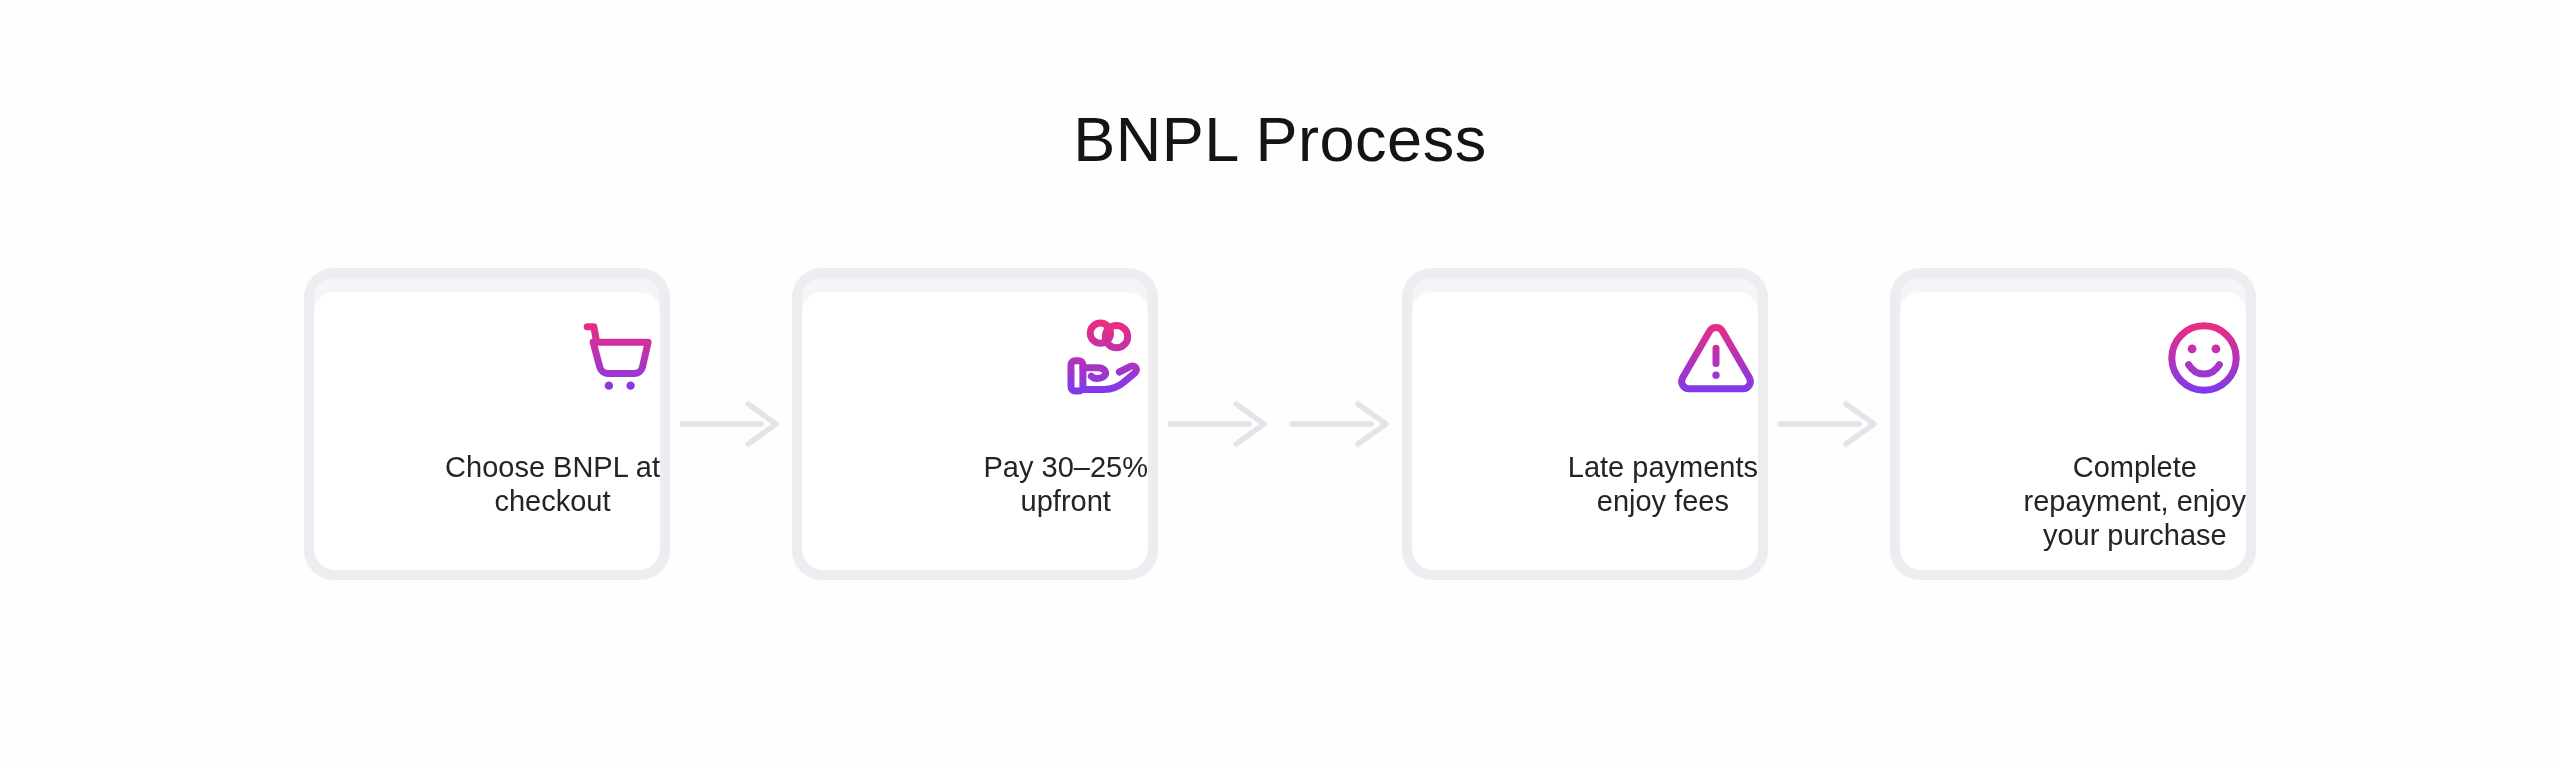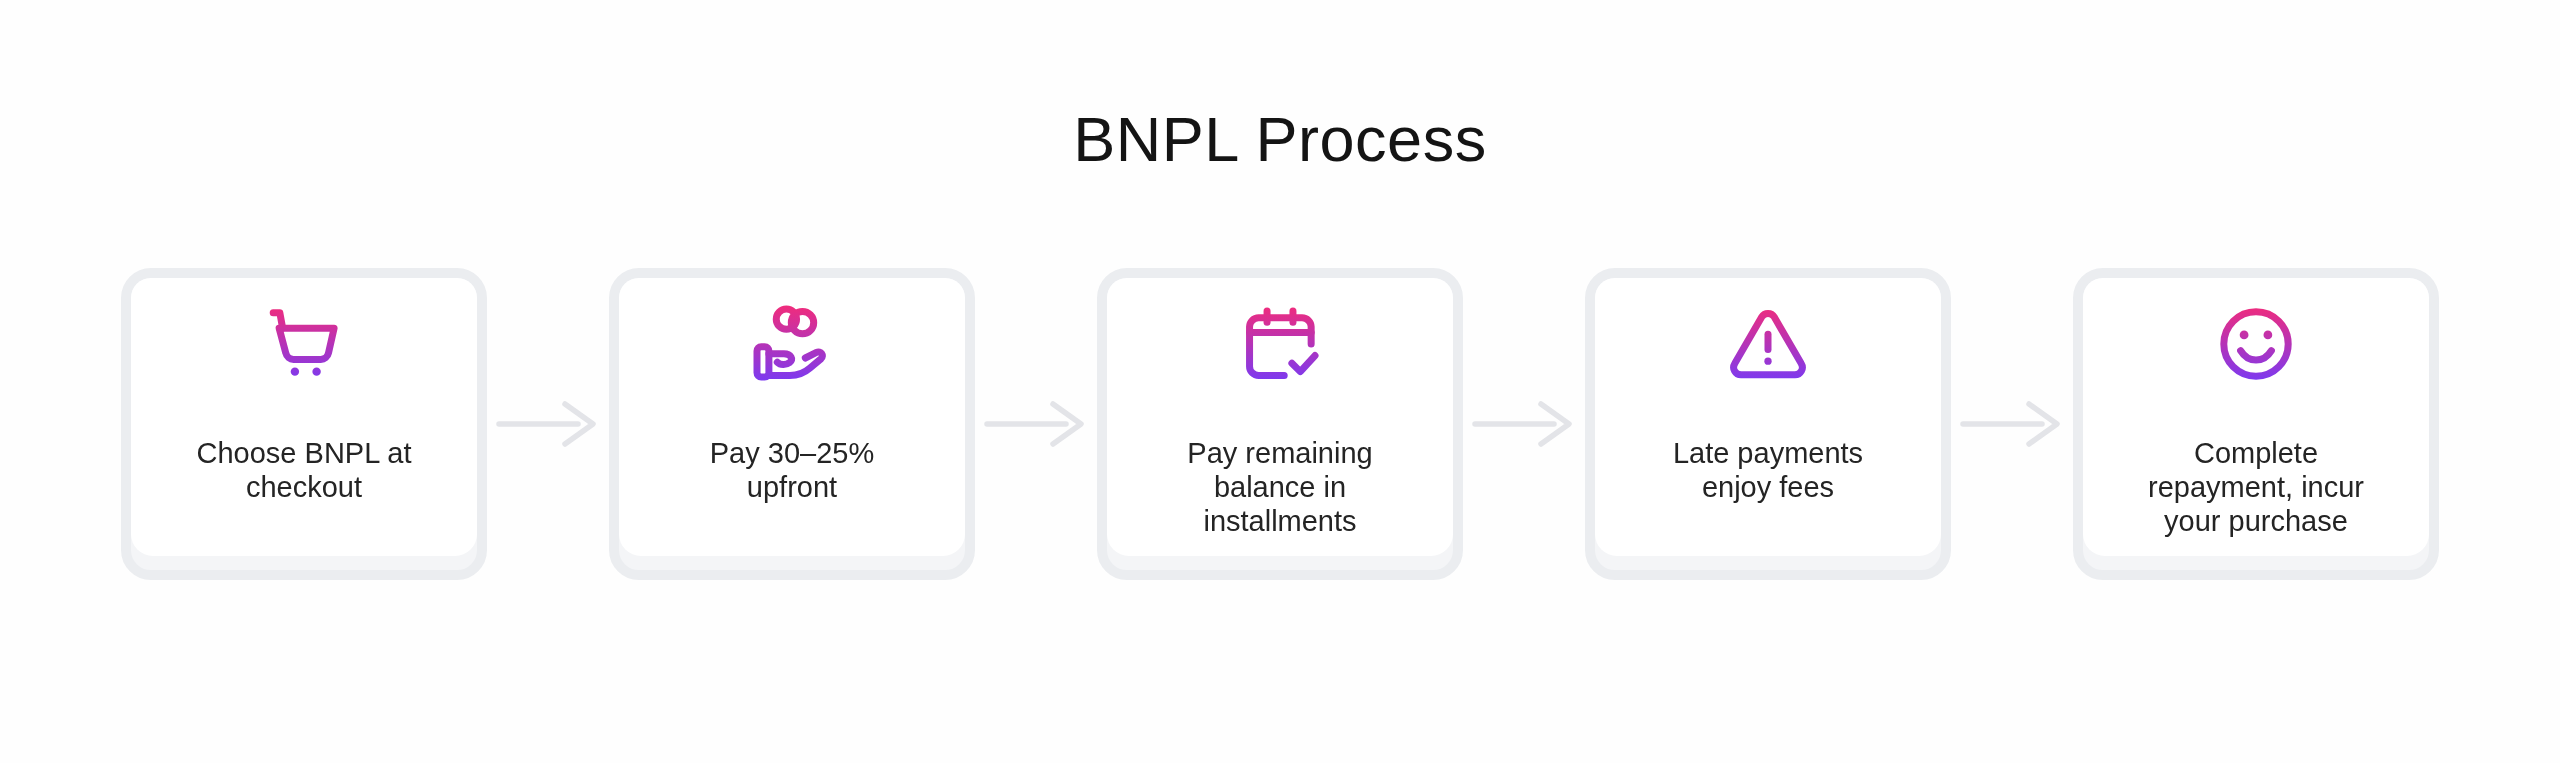--- a/index.html
+++ b/index.html
@@ -33,21 +33,21 @@
     background:var(--frame-band);
     border:10px solid var(--frame-border);
     border-radius:30px;
     padding:0 0 14px 0;
     flex:0 0 auto;
   }
   .card-inner{
     width:100%;height:100%;
     background:#ffffff;
     border-radius:20px 20px 22px 22px;
-    display:flex;flex-direction:column;align-items:center;
+    display:flex;flex-direction:column;align-items:flex-end;margin-top:14px;
   }
   .icon{
     margin-top:24px;
     width:84px;height:84px;
     flex:0 0 auto;
   }
   .icon svg{display:block;width:84px;height:84px;}
   .label{
     margin-top:50px;
     font-size:29px;line-height:34px;font-weight:500;
@@ -115,42 +115,20 @@
       <div class="label">Pay 30–25%
 upfront</div>
     </div>
   </div>
 <div class="arrow">
         <svg width="104" height="56" viewBox="0 0 104 56" fill="none" stroke="#e3e4e8" stroke-width="5.5" stroke-linecap="round" stroke-linejoin="round">
           <line x1="3" y1="28" x2="82" y2="28"></line>
           <path d="M69 8 L97 28 L69 48"></path>
         </svg>
       </div>
-  <div class="card">
-    <div class="card-inner">
-      <span class="icon">
-            <svg viewBox="0 0 24 24" fill="none" stroke="url(#grad-2)" stroke-width="2" stroke-linecap="round" stroke-linejoin="round">
-              <defs>
-                <linearGradient id="grad-2" x1="12" y1="1.5" x2="12" y2="22.5" gradientUnits="userSpaceOnUse">
-                  <stop offset="0" stop-color="#ee2c7e"></stop>
-                  <stop offset="1" stop-color="#7c3af0"></stop>
-                </linearGradient>
-              </defs>
-              <path d="M8.3 2.6v3.2"></path>
-              <path d="M15.7 2.6v3.2"></path>
-              <path d="M20.9 12V7.1a2.6 2.6 0 0 0-2.6-2.6H5.9A2.6 2.6 0 0 0 3.3 7.1v11.3A2.6 2.6 0 0 0 5.9 21h7.3"></path>
-              <path d="M3.3 8.7h17.6"></path>
-              <path d="m15.4 17.5 2.4 2.4 4.2-4.6"></path>
-            </svg>
-          </span>
-      <div class="label">Pay remaining
-balance in
-installments</div>
-    </div>
-  </div>
 <div class="arrow">
         <svg width="104" height="56" viewBox="0 0 104 56" fill="none" stroke="#e3e4e8" stroke-width="5.5" stroke-linecap="round" stroke-linejoin="round">
           <line x1="3" y1="28" x2="82" y2="28"></line>
           <path d="M69 8 L97 28 L69 48"></path>
         </svg>
       </div>
   <div class="card">
     <div class="card-inner">
       <span class="icon">
             <svg viewBox="0 0 24 24" fill="none" stroke="url(#grad-3)" stroke-width="2" stroke-linecap="round" stroke-linejoin="round">
@@ -185,18 +163,18 @@
                   <stop offset="1" stop-color="#7c3af0"></stop>
                 </linearGradient>
               </defs>
               <circle cx="12" cy="12" r="9.2"></circle>
               <circle cx="8.6" cy="9.4" r="1.25" fill="url(#grad-4)" stroke="none"></circle>
               <circle cx="15.4" cy="9.4" r="1.25" fill="url(#grad-4)" stroke="none"></circle>
               <path d="M7.6 13.9c1.1 1.8 2.6 2.7 4.4 2.7 1.8 0 3.3-.9 4.4-2.7"></path>
             </svg>
           </span>
       <div class="label">Complete
-repayment, incur
+repayment, enjoy
 your purchase</div>
     </div>
   </div>
 </div>
 </div>
 
 </body></html>

